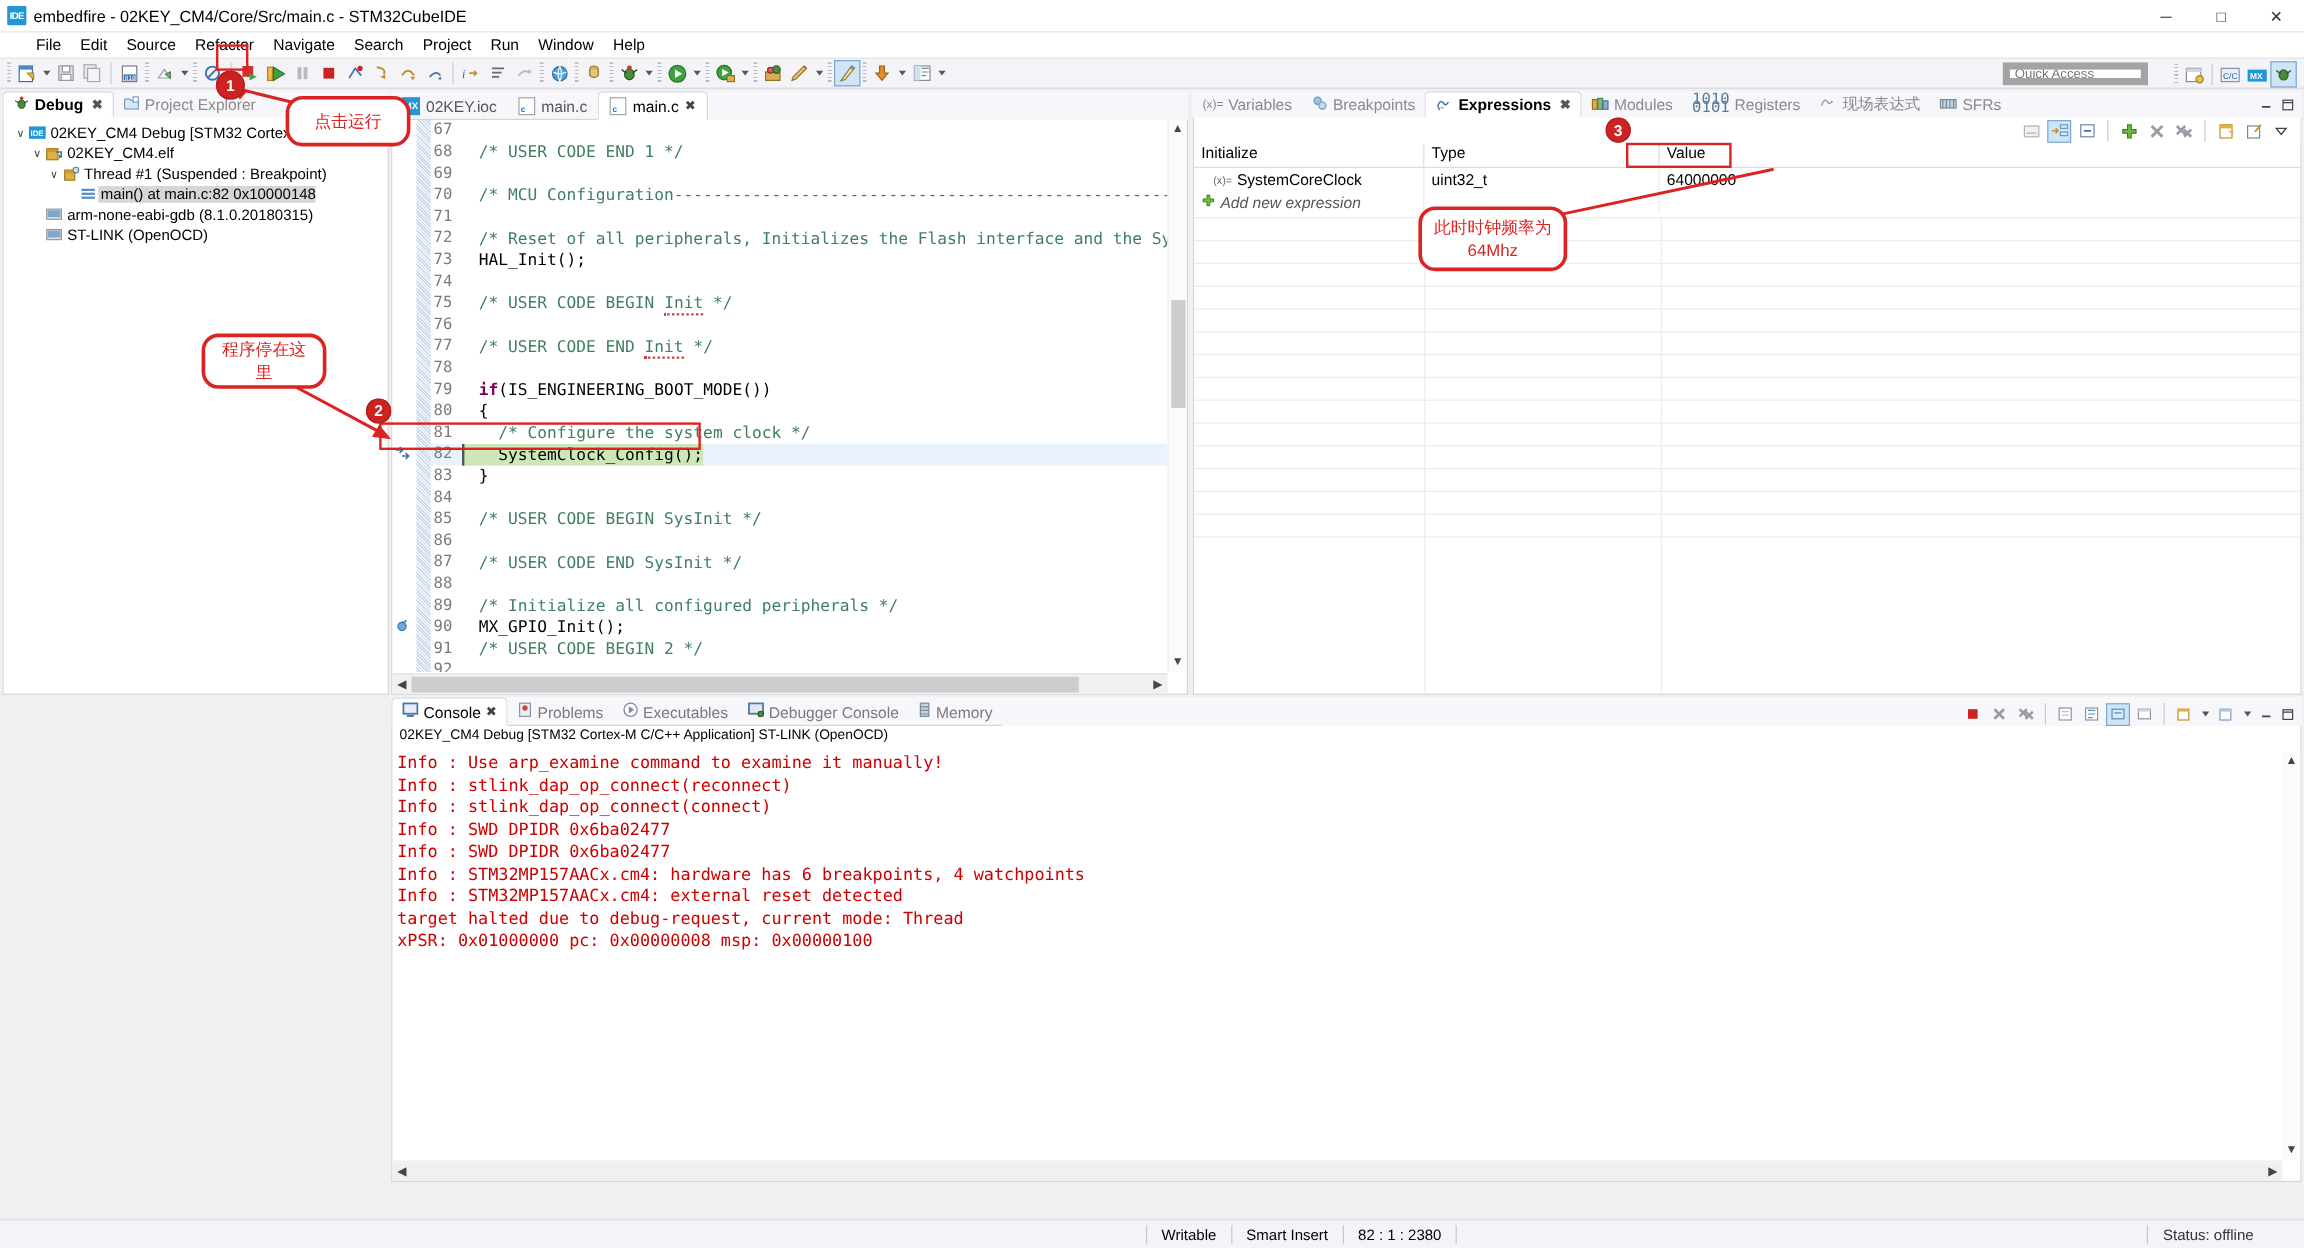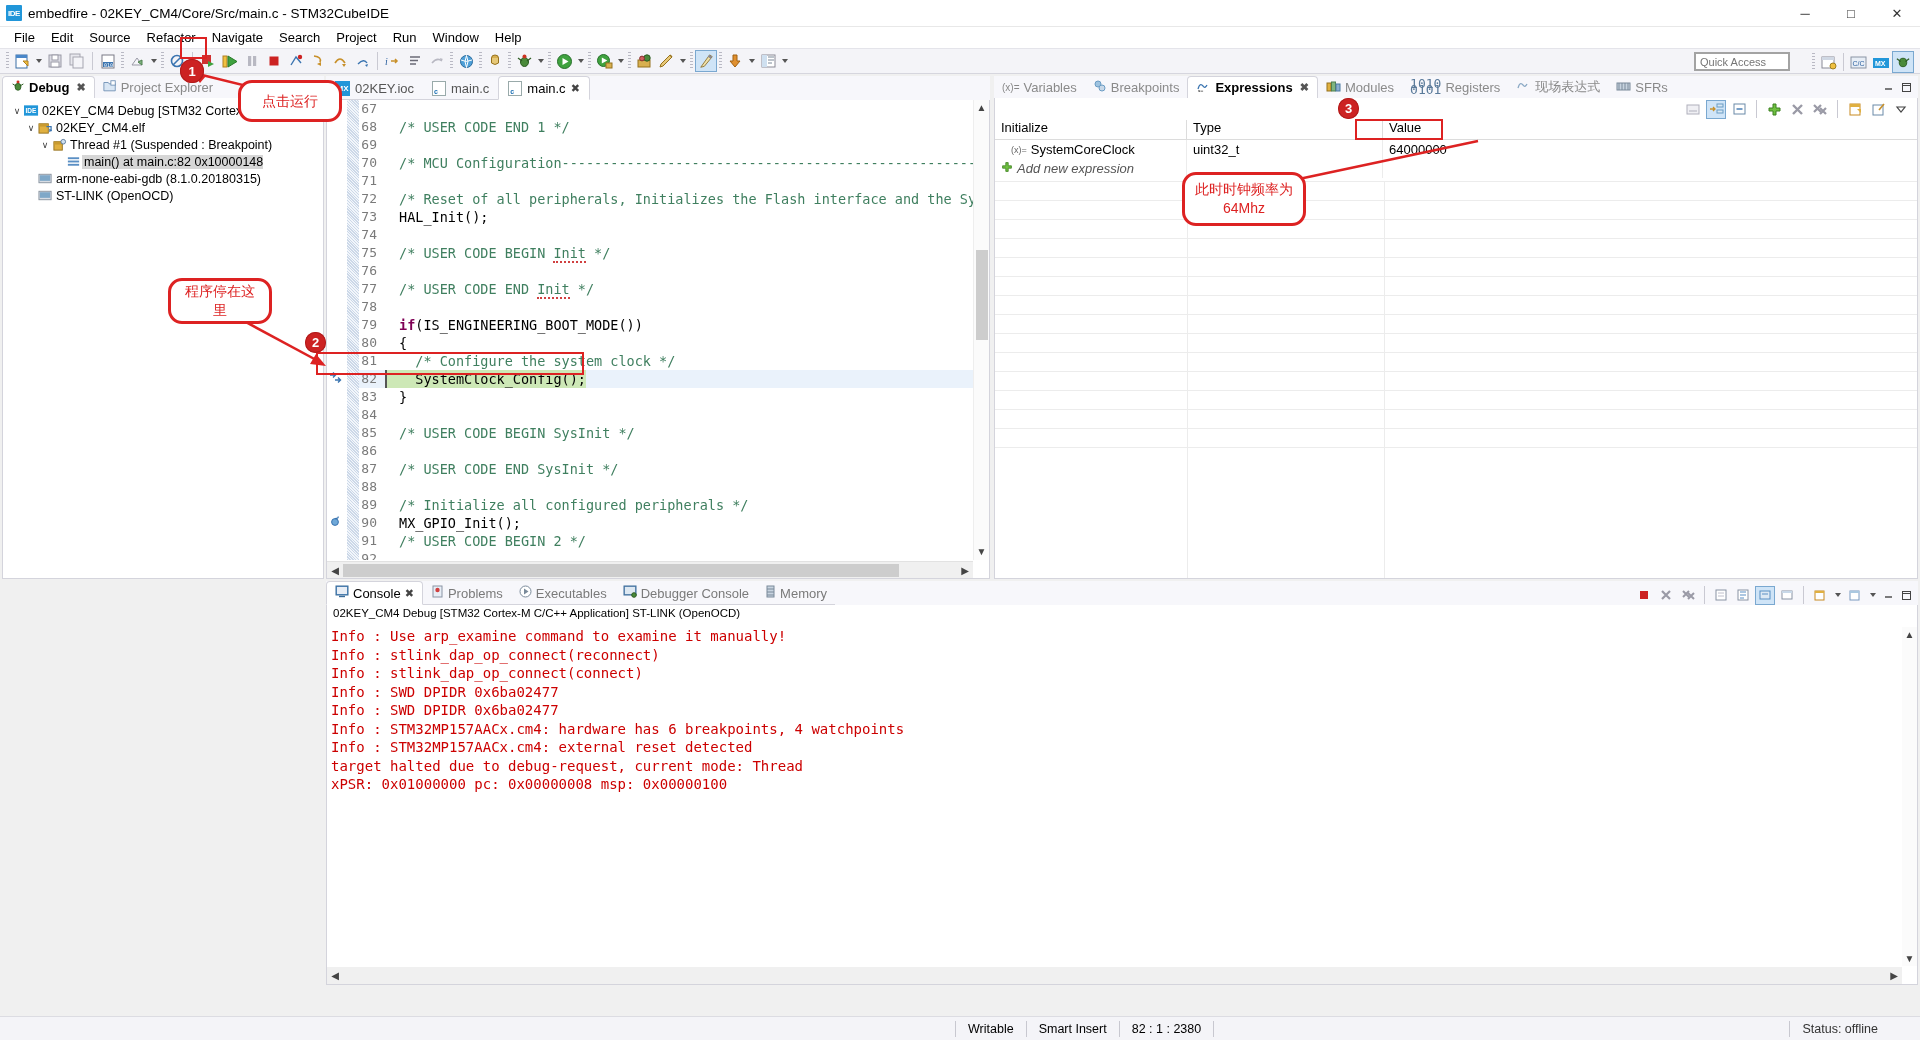--- a/index.html
+++ b/index.html
@@ -25,40 +25,40 @@
     border-radius:1px;letter-spacing:-0.5px;
   }
   #titlebar .title-text { font-size:13.5px; color:#000; }
   #winbtns { position:absolute; right:0; top:0; height:27px; display:flex; }
   #winbtns div {
     width:46px;height:27px;display:flex;align-items:center;justify-content:center;
     font-size:13px;color:#333;
   }
 
   
-  #menubar { height:21px; background:#fff; display:flex; align-items:center; padding-left:6px; }
+  #menubar { height:21px; background:#fff; display:flex; align-items:center; padding-left:22px; }
   #menubar .mi { padding:2px 8px; font-size:13px; color:#000; }
 
   
   #toolbar {
     height:26px; background:#f4f4f8; display:flex; align-items:center;
     border-top:1px solid #e4e4ea; border-bottom:1px solid #d6d6de; padding-left:4px;
     position:relative;
   }
   .tb { width:22px;height:22px;display:flex;align-items:center;justify-content:center;position:relative; }
   .tb svg { display:block; }
   .tsep { width:1px;height:18px;background:#c9c9d2;margin:0 4px; }
   .tdot { width:3px;height:18px;margin:0 2px;
     background:repeating-linear-gradient(to bottom,#b9b9c4 0 1px,transparent 1px 3px); }
   .arrowdn { width:11px;height:22px;display:flex;align-items:center;justify-content:center; }
   .arrowdn::after { content:""; border-left:3.5px solid transparent;border-right:3.5px solid transparent;
     border-top:4px solid #555; }
   #quickaccess {
-    position:absolute; right:130px; top:3px; width:96px; height:19px;
-    border:2px solid #a3a3a3; background:#fff; font-size:11px; color:#555;
+    position:absolute; right:130px; top:3px; width:121px; height:19px;
+    border:6px solid #a3a3a3; background:#fff; font-size:11px; color:#555;
     padding:2px 4px; line-height:15px;
   }
   #tb-right { position:absolute; right:6px; top:2px; display:flex; align-items:center; }
 
   
   #workbench { position:absolute; left:0; top:76px; width:1920px; height:938px; }
 
   
   .view { position:absolute; background:#fff; }
   .viewtabs {

